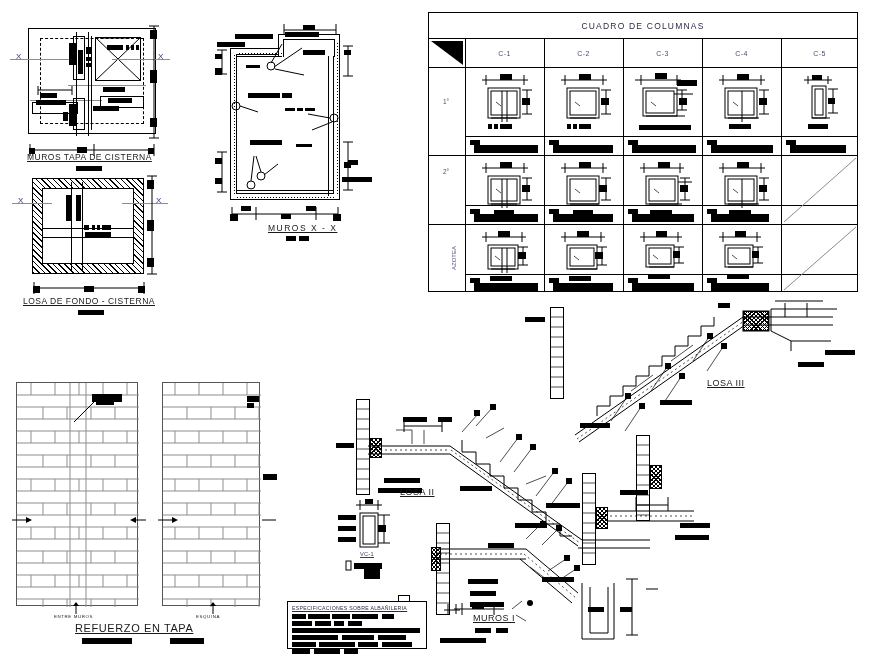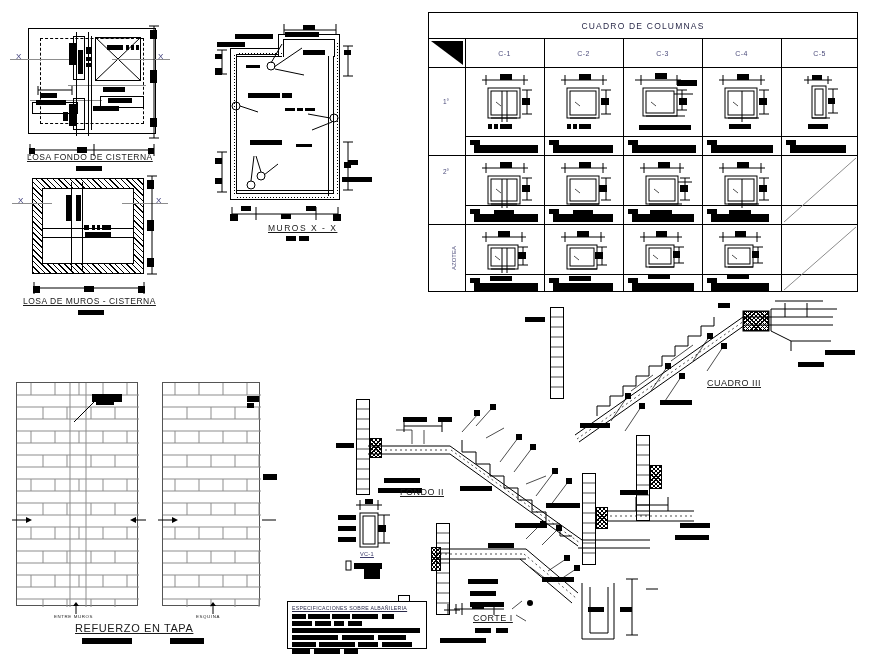--- a/index.html
+++ b/index.html
@@ -125,21 +125,21 @@
       <line class="s" x1="126" y1="4" x2="126" y2="16"></line>
       <line class="s" x1="66" y1="4" x2="66" y2="16"></line>
     </svg>
     <div class="blk" style="left:29px;top:148px;width:6px;height:6px;"></div>
     <div class="blk" style="left:77px;top:147px;width:10px;height:6px;"></div>
     <div class="blk" style="left:148px;top:148px;width:6px;height:6px;"></div>
 
     <div class="xlab" style="left:16px;top:52px;">X</div>
     <div class="xlab" style="left:158px;top:52px;">X</div>
 
-    <div class="cap-b" style="left:27px;top:152px;">LOSA FONDO DE CISTERNA</div>
+    <div class="cap-b" style="left:27px;top:152px;">MUROS TAPA DE CISTERNA</div>
     <div class="blk" style="left:76px;top:166px;width:26px;height:5px;"></div>
   </div>
 
   <div class="abs" style="left:0;top:170px;width:210px;height:140px;">
 
     <div class="hatch" style="left:32px;top:8px;width:112px;height:96px;"></div>
     <div style="position:absolute;left:42px;top:18px;width:92px;height:76px;background:#fff;border:1px solid #000;box-sizing:border-box;"></div>
 
     <div class="ln hl gl" style="left:12px;top:33px;width:40px;"></div>
     <div class="ln hl gl" style="left:122px;top:33px;width:46px;"></div>
@@ -172,21 +172,21 @@
       <line class="s" x1="2" y1="4" x2="2" y2="16"></line>
       <line class="s" x1="112" y1="4" x2="112" y2="16"></line>
     </svg>
     <div class="blk" style="left:33px;top:116px;width:7px;height:7px;"></div>
     <div class="blk" style="left:84px;top:116px;width:10px;height:6px;"></div>
     <div class="blk" style="left:138px;top:116px;width:7px;height:7px;"></div>
 
     <div class="xlab" style="left:18px;top:26px;">X</div>
     <div class="xlab" style="left:156px;top:26px;">X</div>
 
-    <div class="cap-b" style="left:23px;top:126px;">LOSA DE MUROS - CISTERNA</div>
+    <div class="cap-b" style="left:23px;top:126px;">LOSA DE FONDO - CISTERNA</div>
     <div class="blk" style="left:78px;top:140px;width:26px;height:5px;"></div>
   </div>
 
   <div class="abs" style="left:200px;top:10px;width:200px;height:240px;">
 
     <div class="box" style="left:30px;top:38px;width:110px;height:152px;"></div>
     <div class="box" style="left:36px;top:44px;width:98px;height:140px;"></div>
 
     <div style="position:absolute;left:78px;top:24px;width:62px;height:22px;border:1px solid #000;border-bottom:none;box-sizing:border-box;background:#fff;"></div>
     <div style="position:absolute;left:83px;top:29px;width:52px;height:18px;border:1px solid #000;border-bottom:none;box-sizing:border-box;"></div>
@@ -857,21 +857,21 @@
 
       <rect x="168" y="16" width="26" height="20" fill="none" stroke="#000"></rect>
     </svg>
     <div class="hatchd" style="left:423px;top:16px;width:26px;height:20px;"></div>
 
     <div class="tbar5" style="left:398px;top:8px;width:12px;"></div>
     <div class="tbar5" style="left:505px;top:55px;width:30px;"></div>
     <div class="tbar5" style="left:478px;top:67px;width:26px;"></div>
     <div class="tbar5" style="left:340px;top:105px;width:32px;"></div>
     <div class="tbar5" style="left:260px;top:128px;width:30px;"></div>
-    <div class="cap-b" style="left:387px;top:83px;font-size:9px;">CUADRO III</div>
+    <div class="cap-b" style="left:387px;top:83px;font-size:9px;">LOSA III</div>
 
     <svg style="left:30px;top:85px;" width="300" height="140">
 
       <line class="s" x1="18" y1="66" x2="100" y2="66"></line>
       <line class="s" x1="18" y1="74" x2="100" y2="74"></line>
       <line class="sth" x1="20" y1="70" x2="98" y2="70" stroke-dasharray="2,3"></line>
 
       <line class="s" x1="100" y1="66" x2="232" y2="160"></line>
       <line class="s" x1="100" y1="74" x2="228" y2="166"></line>
       <line class="sth" x1="101" y1="70" x2="230" y2="163" stroke-dasharray="2,3"></line>
@@ -928,21 +928,21 @@
     </div>
     <div class="hatchd" style="left:50px;top:143px;width:12px;height:20px;"></div>
     <div class="tbar5" style="left:16px;top:148px;width:18px;"></div>
     <div class="tbar5" style="left:83px;top:122px;width:24px;"></div>
     <div class="tbar5" style="left:118px;top:122px;width:14px;"></div>
     <div class="tbar5" style="left:64px;top:183px;width:36px;"></div>
     <div class="tbar5" style="left:58px;top:193px;width:44px;"></div>
     <div class="tbar5" style="left:140px;top:191px;width:32px;"></div>
     <div class="tbar5" style="left:226px;top:208px;width:34px;"></div>
     <div class="tbar5" style="left:195px;top:228px;width:32px;"></div>
-    <div class="cap-b" style="left:80px;top:192px;font-size:9px;">FONDO II</div>
+    <div class="cap-b" style="left:80px;top:192px;font-size:9px;">LOSA II</div>
 
     <div class="abs" style="left:262px;top:178px;">
       <div class="box" style="left:0;top:0;width:14px;height:92px;"></div>
       <svg width="14" height="92">
         <g class="sth">
           <line x1="0" y1="10" x2="14" y2="10"></line>
             <line x1="0" y1="20" x2="14" y2="20"></line>
           <line x1="0" y1="30" x2="14" y2="30"></line>
             <line x1="0" y1="40" x2="14" y2="40"></line>
           <line x1="0" y1="50" x2="14" y2="50"></line>
@@ -1048,21 +1048,21 @@
       </svg>
     </div>
     <div class="hatchd" style="left:111px;top:252px;width:10px;height:24px;"></div>
     <div class="tbar5" style="left:168px;top:248px;width:26px;"></div>
     <div class="tbar5" style="left:148px;top:284px;width:30px;"></div>
     <div class="tbar5" style="left:150px;top:296px;width:26px;"></div>
     <div class="tbar5" style="left:150px;top:307px;width:34px;"></div>
     <div class="tbar5" style="left:222px;top:282px;width:32px;"></div>
     <div class="tbar5" style="left:268px;top:312px;width:16px;"></div>
     <div class="tbar5" style="left:300px;top:312px;width:12px;"></div>
-    <div class="cap-b" style="left:153px;top:318px;font-size:9px;">CORTE I</div>
+    <div class="cap-b" style="left:153px;top:318px;font-size:9px;">MUROS I</div>
     <div class="blk" style="left:155px;top:333px;width:16px;height:5px;"></div>
     <div class="blk" style="left:176px;top:333px;width:12px;height:5px;"></div>
     <div class="tbar5" style="left:120px;top:343px;width:46px;"></div>
 
     <div class="abs" style="left:18px;top:200px;width:72px;height:86px;">
       <svg width="72" height="70">
         <line class="s" x1="18" y1="10" x2="44" y2="10"></line>
         <line class="s" x1="22" y1="5" x2="22" y2="15"></line>
         <line class="s" x1="40" y1="5" x2="40" y2="15"></line>
         <rect x="27" y="4" width="8" height="5" fill="#000"></rect>

